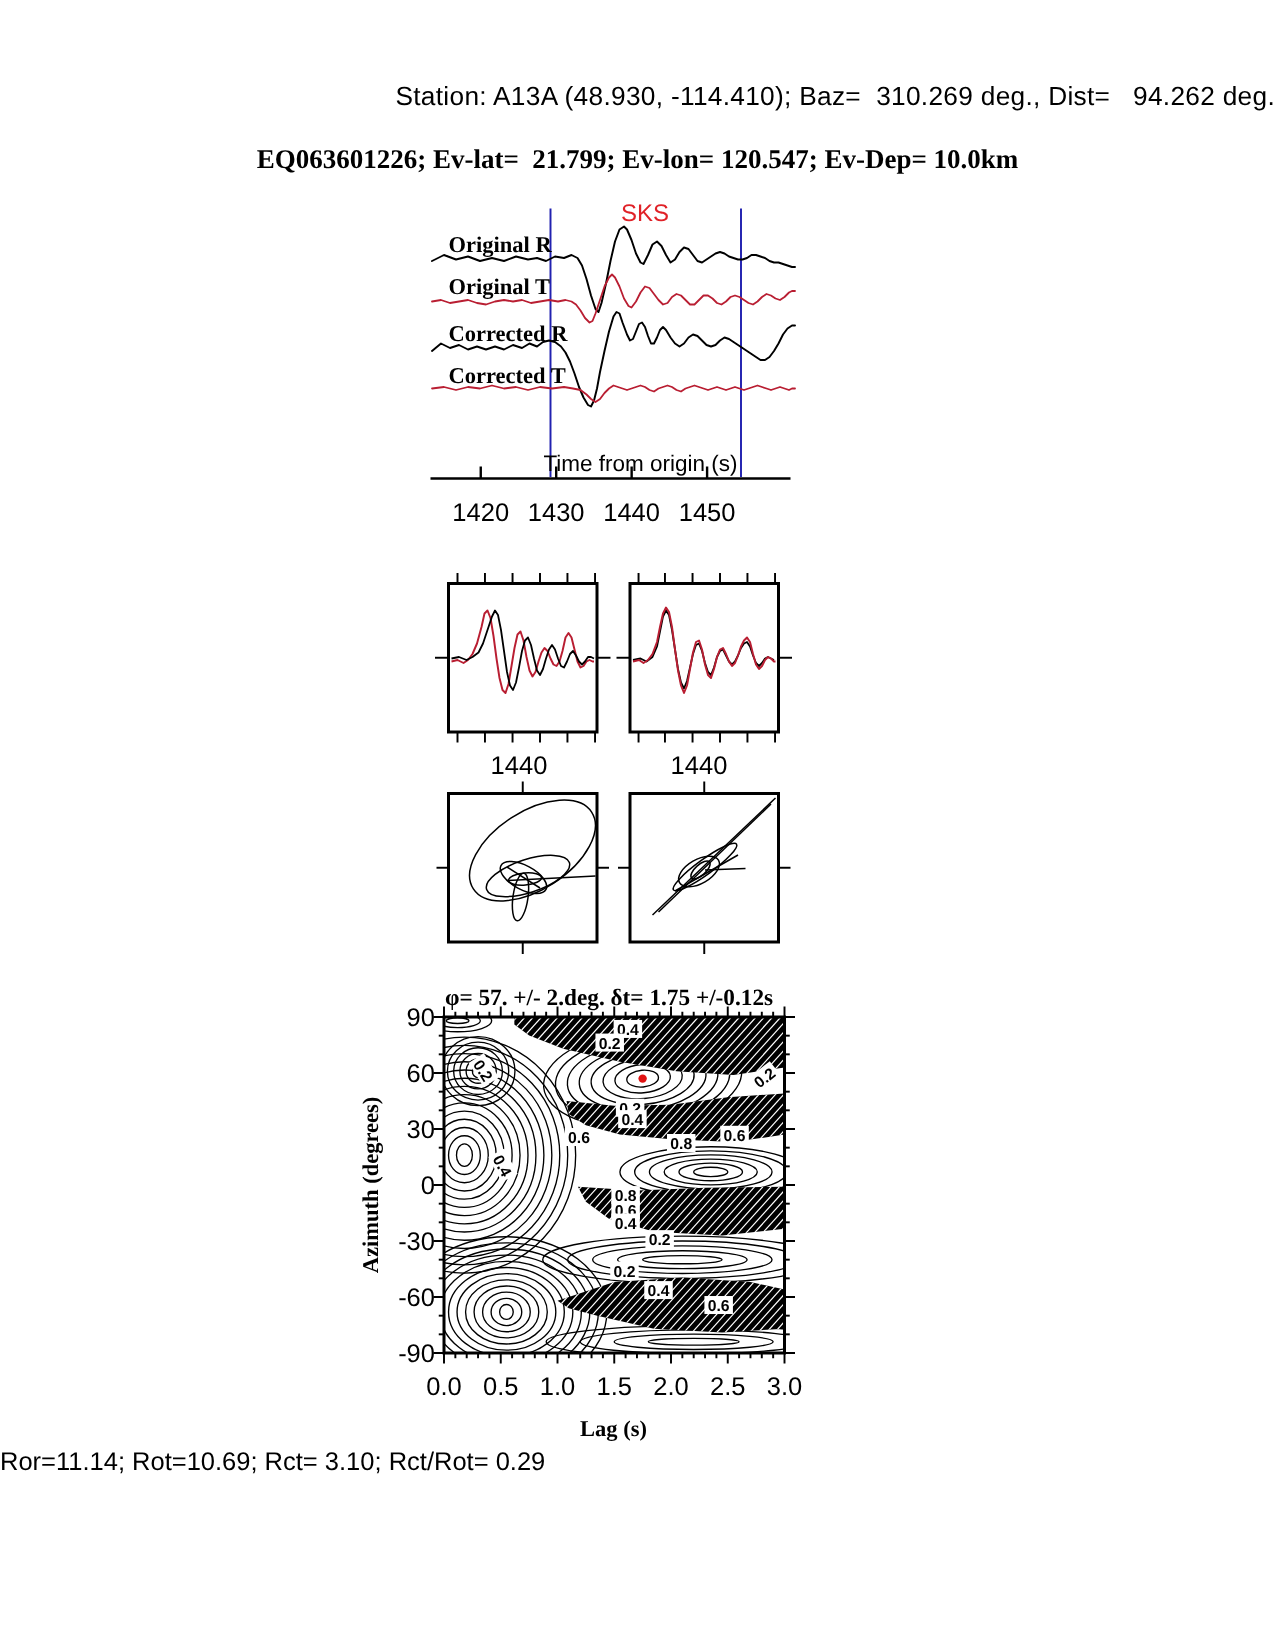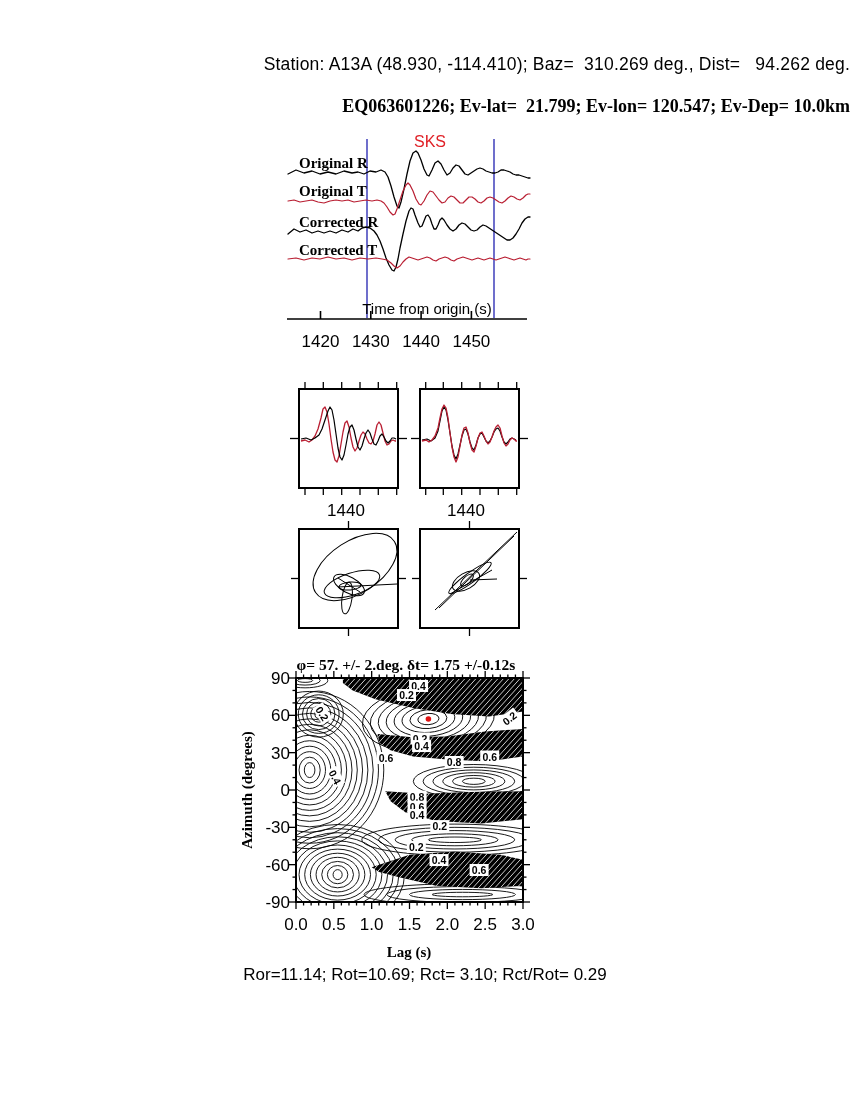--- a/index.html
+++ b/index.html
@@ -1,22 +1,22 @@
 <!DOCTYPE html>
 <html><head>
 <meta charset="utf-8">
 <style>
   html,body{margin:0;padding:0;background:#888;}
   .canvas{position:relative;width:850px;height:1100px;background:#ffffff;overflow:hidden;
           font-family:"Liberation Sans",sans-serif;color:#000;margin:0 auto;}
   .h1{position:absolute;top:54px;left:0;width:100%;text-align:right;
       font-size:17.5px;letter-spacing:0.2px;white-space:pre;}
-  .h2{position:absolute;top:96px;left:0;width:100%;text-align:right;
+  .h2{position:absolute;top:96px;left:0;width:100%;text-align:center;
       font-family:"Liberation Serif",serif;font-weight:bold;font-size:18px;white-space:pre;}
-  .footer{position:absolute;top:965px;left:0;width:100%;text-align:center;
+  .footer{position:absolute;top:965px;left:0;width:100%;
       font-size:17px;white-space:pre;}
   svg{position:absolute;left:0;top:0;}
   .sans{font-family:"Liberation Sans",sans-serif;}
   .serifb{font-family:"Liberation Serif",serif;font-weight:bold;}
 </style>
 </head>
 <body>
 
 <div class="canvas">
 

